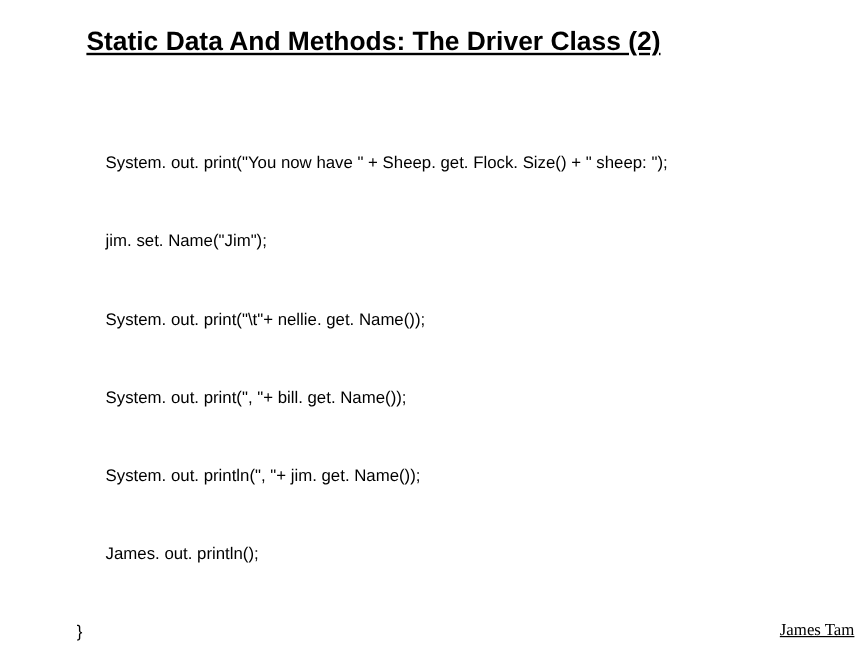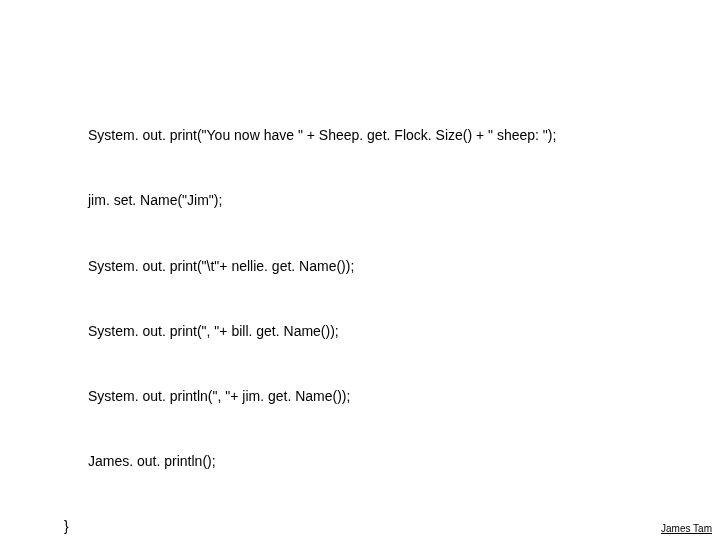--- a/index.html
+++ b/index.html
@@ -35,31 +35,32 @@
     white-space: pre;
     font-family: Arial, Helvetica, sans-serif;
   }
   .line { display: block; }
   .indent1 { padding-left: 18px; }
   .indent2 { padding-left: 42px; }
   .footer {
     position: absolute;
     bottom: 6px;
     right: 8px;
-    font-family: Liberation Sans, sans-serif;
-    font-size: 10px;
+    font-family: Liberation Serif, serif;
+    font-size: 14px;
     text-decoration: underline;
     color: #000;
   }
 </style>
 </head>
 <body>
 
 <div class="slide">
 
+  <div class="title">Static Data And Methods: The Driver Class (2)</div>
 
   <div class="code-block">
     <span class="line indent2">System. out. print("You now have " + Sheep. get. Flock. Size() + " sheep: ");</span>
     <span class="line indent2">jim. set. Name("Jim");</span>
     <span class="line indent2">System. out. print("\t"+ nellie. get. Name());</span>
     <span class="line indent2">System. out. print(", "+ bill. get. Name());</span>
     <span class="line indent2">System. out. println(", "+ jim. get. Name());</span>
     <span class="line indent2">James. out. println();</span>
     <span class="line indent1">}</span>
     

